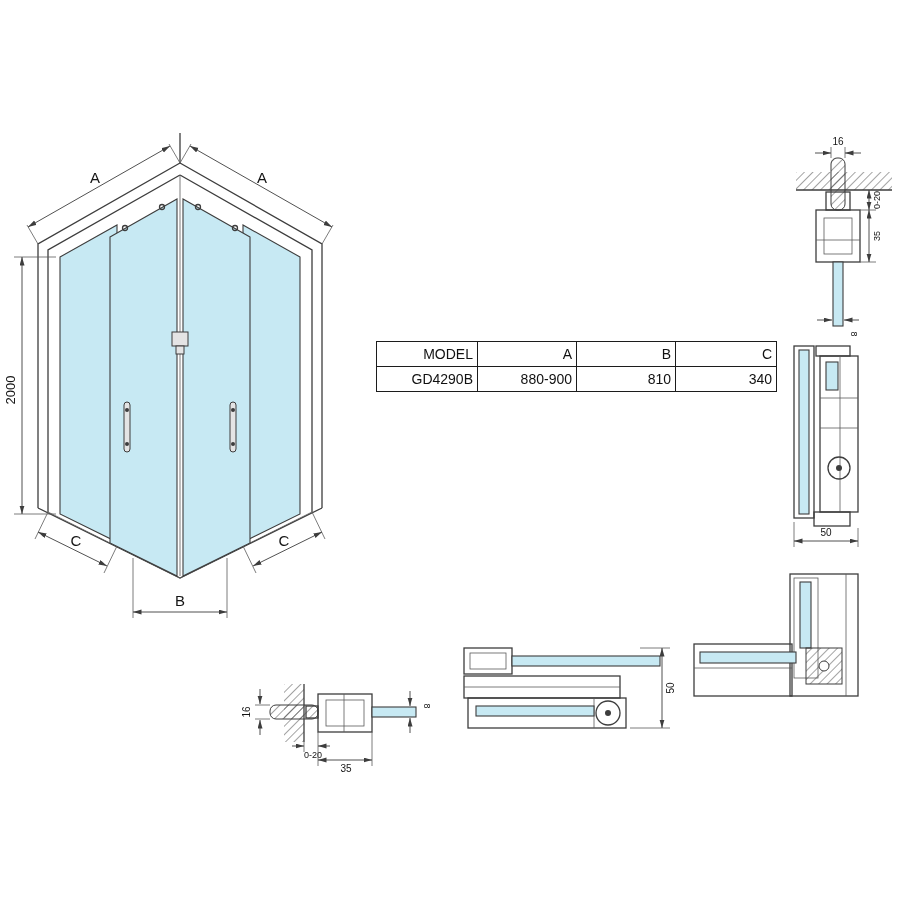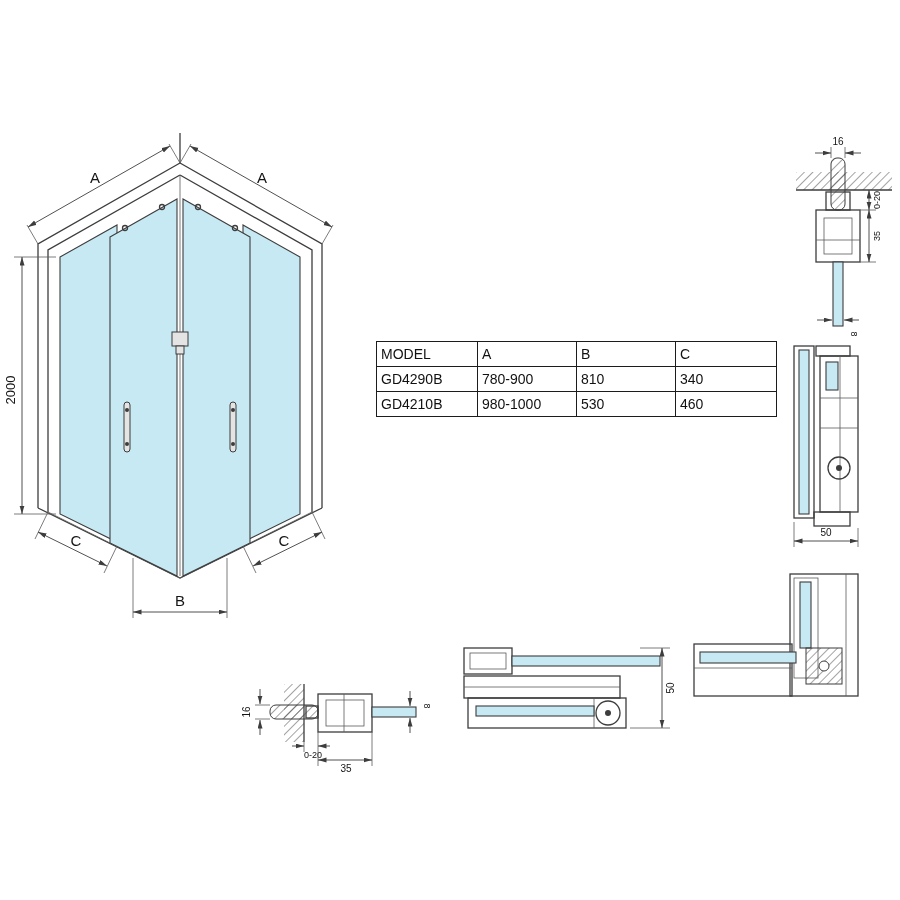--- a/index.html
+++ b/index.html
@@ -12,21 +12,21 @@
   .dim{stroke:#3d3d3d;fill:none;stroke-width:0.9;}
   .glass{fill:#c7e9f3;stroke:#3d3d3d;stroke-width:1.1;}
   .hw{fill:#e4e4e4;stroke:#3d3d3d;stroke-width:1;}
   svg text{font-family:"Liberation Sans",sans-serif;fill:#141414;stroke:none;}
   .dim-lg{font-size:15px;}
   .dim-md{font-size:13px;}
   .dim-sm{font-size:10px;}
   .dim-xs{font-size:9px;}
   
   .spec-table{position:absolute;left:376px;top:341px;border-collapse:collapse;background:#fff;}
-  .spec-table th,.spec-table td{border:1px solid #1c1c1c;height:24px;text-align:left;
+  .spec-table th,.spec-table td{border:1px solid #1c1c1c;height:24px;text-align:right;
       font-size:14px;font-weight:normal;color:#111;padding:0 4px;}
   .col-model{width:92px;} .col-a{width:90px;} .col-b{width:90px;} .col-c{width:92px;}
 </style>
 </head>
 <body>
 
 <div class="canvas">
 
 <svg class="drawing-svg" width="900" height="900" viewBox="0 0 900 900">
   <defs>
@@ -256,26 +256,20 @@
     <tr>
       <th class="col-model">MODEL</th>
       <th class="col-a">A</th>
       <th class="col-b">B</th>
       <th class="col-c">C</th>
     </tr>
   </thead>
   <tbody>
     <tr>
       <td>GD4290B</td>
-      <td>780-900</td>
+      <td>880-900</td>
       <td>810</td>
       <td>340</td>
     </tr>
-    <tr>
-      <td>GD4210B</td>
-      <td>980-1000</td>
-      <td>530</td>
-      <td>460</td>
-    </tr>
   </tbody>
 </table>
 
 </div>
 
 </body></html>

